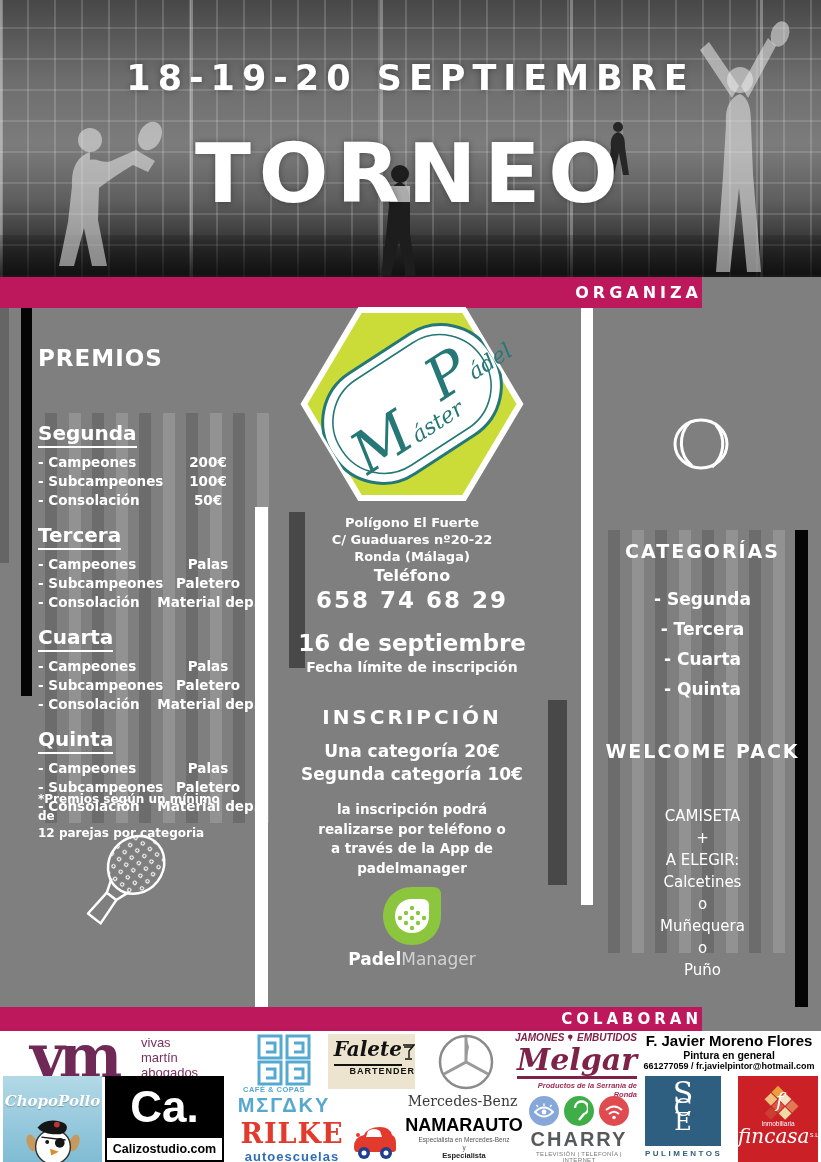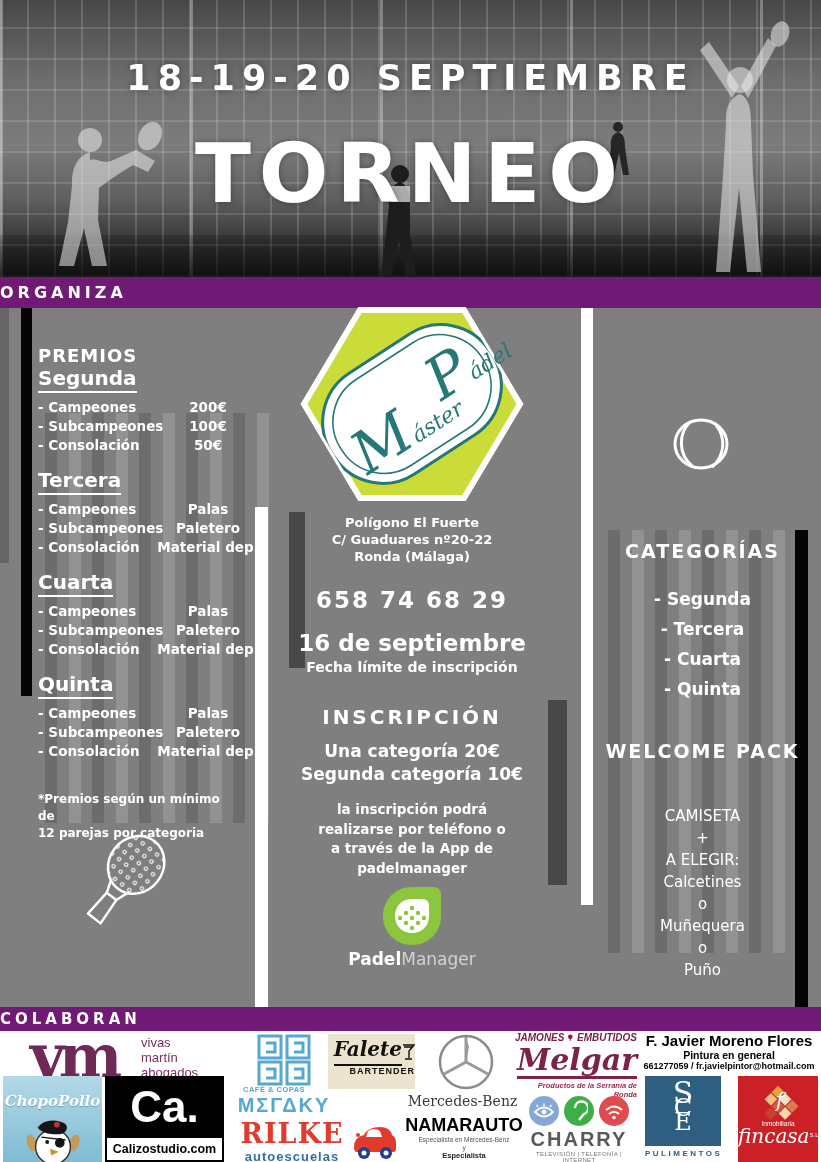--- a/index.html
+++ b/index.html
@@ -17,42 +17,42 @@
       linear-gradient(180deg,#474747 0%,#6d6d6d 28%,#7c7c7c 52%,#5f5f5f 72%,#343434 88%,#232323 100%);
   }
   #photo .floor{position:absolute;left:0;bottom:0;width:100%;height:42px;
       background:linear-gradient(180deg,rgba(20,20,20,.2),rgba(10,10,10,.75))}
   .title-line{width:100%;text-align:center;font-weight:bold;color:#fff;
       text-shadow:0 0 6px rgba(0,0,0,.35)}
   #dates{top:58px;font-size:35px;letter-spacing:7px}
   #torneo{top:126px;font-size:82px;letter-spacing:8px}
 
   
-  .band{left:0;width:821px;background:#701a75;text-align:left;
+  .band{left:0;width:702px;background:#be185d;text-align:right;
         font-weight:bold;letter-spacing:4px;color:#fff}
   #organiza-band{top:277px;height:31px;font-size:16px;line-height:31px}
   #colaboran-band{top:1007px;height:24px;font-size:15px;line-height:24px}
 
   
   .stripes{background:repeating-linear-gradient(90deg,
       rgba(0,0,0,.15) 0 12px, transparent 12px 24px,
       rgba(255,255,255,.15) 24px 36px, transparent 36px 47px)}
   #stripes-left{left:45px;top:413px;width:235px;height:410px}
   #stripes-right{left:608px;top:530px;width:180px;height:423px}
   #edge-stripe{left:0;top:308px;width:9px;height:255px;background:rgba(0,0,0,.2)}
   #bar-black-left{left:21px;top:308px;width:11px;height:388px;background:#050505}
   #bar-white-left{left:255px;top:507px;width:13px;height:500px;background:#fff}
   #bar-dark-left{left:289px;top:512px;width:16px;height:156px;background:#484848}
   #bar-white-right{left:581px;top:308px;width:12px;height:597px;background:#fff}
   #bar-dark-right{left:548px;top:700px;width:19px;height:185px;background:#484848}
   #bar-black-right{left:795px;top:530px;width:13px;height:477px;background:#050505}
 
   
   #premios{left:38px;top:345px;width:222px}
-  #premios h2{font-size:18px;letter-spacing:1px;}
+  #premios h2{font-size:23px;letter-spacing:1px;margin-bottom:50px}
   .pg{margin-bottom:13px}
   .pg .gname{display:inline-block;font-size:20px;font-weight:bold;
       border-bottom:2px solid #fff;padding-bottom:1px;margin-bottom:5px}
   .prow{display:flex;font-size:13.5px;font-weight:bold;line-height:19px}
   .prow .lbl{width:118px;white-space:nowrap}
   .prow .val{width:104px;text-align:center;white-space:nowrap}
   #premios-note{left:38px;top:791px;width:190px;font-size:12px;font-weight:bold;line-height:17px}
 
   
   .cblock{left:262px;width:300px;text-align:center}
@@ -293,20 +293,21 @@
       <text x="40" y="140" font-size="58"><tspan>M</tspan><tspan font-size="22">áster </tspan></text>
       <text x="142" y="118" font-size="58"><tspan>P</tspan><tspan font-size="22">ádel</tspan></text>
     </g>
   </svg>
 
   <div class="abs cblock" id="address">
     <div>Polígono El Fuerte</div>
     <div>C/ Guaduares nº20-22</div>
     <div>Ronda (Málaga)</div>
   </div>
+  <div class="abs cblock" id="tel-label">Teléfono</div>
   <div class="abs cblock" id="tel-number">658 74 68 29</div>
   <div class="abs cblock" id="deadline">16 de septiembre</div>
   <div class="abs cblock" id="deadline-note">Fecha límite de inscripción</div>
 
   <div class="abs cblock" id="insc-title">INSCRIPCIÓN</div>
   <div class="abs cblock" id="insc-prices">
     <div>Una categoría 20€</div>
     <div>Segunda categoría 10€</div>
   </div>
   <div class="abs cblock" id="insc-method">

